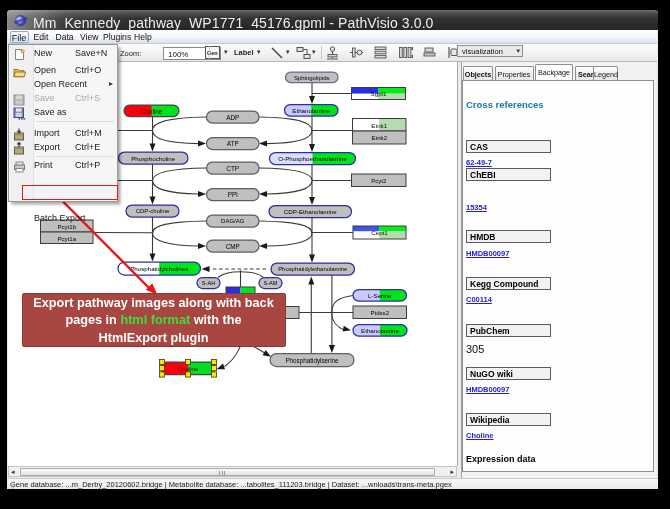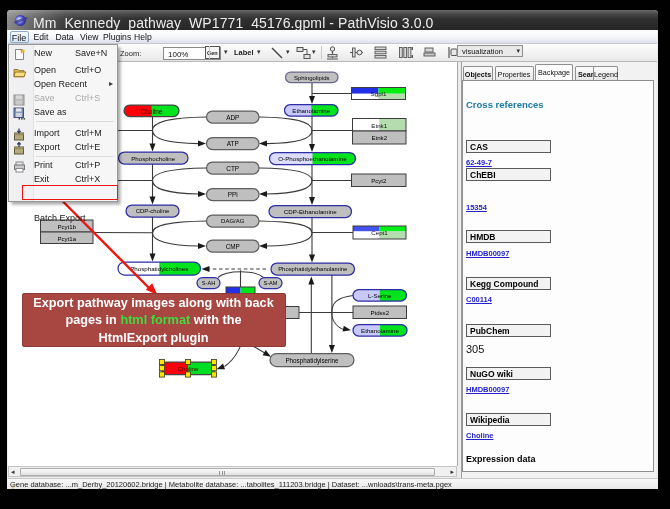--- a/index.html
+++ b/index.html
@@ -422,25 +422,20 @@
       </div>
 <div class="mi" style="top:113.5px;">
         <span class="mic"><svg width="13" height="12" viewBox="0 0 13 12">
             <rect x="3" y="1" width="7" height="3.5" fill="#e8e8e8" stroke="#888"></rect>
             <rect x="1.5" y="4" width="10" height="4.5" fill="#c9c9c9" stroke="#777"></rect>
             <rect x="3" y="7.5" width="7" height="3.5" fill="#fff" stroke="#888"></rect>
           </svg></span>
         <span class="mlab">Print</span>
         <span class="macc">Ctrl+P</span>
       </div>
-<div class="mi" style="top:127.5px;">
-        <span class="mic"></span>
-        <span class="mlab">Exit</span>
-        <span class="macc">Ctrl+X</span>
-      </div>
 <div class="mi" style="top:142px;margin-top:25px;">
         <span class="mic"></span>
         <span class="mlab">Batch Export</span>
       </div>
 <div class="msep" style="top:76px;"></div>
       <div class="msep" style="top:110.5px;"></div>
       <div class="redbox"></div>
     </div>
   <div id="hscroll">
       <span class="sbarr" style="left:2px;">◂</span>

